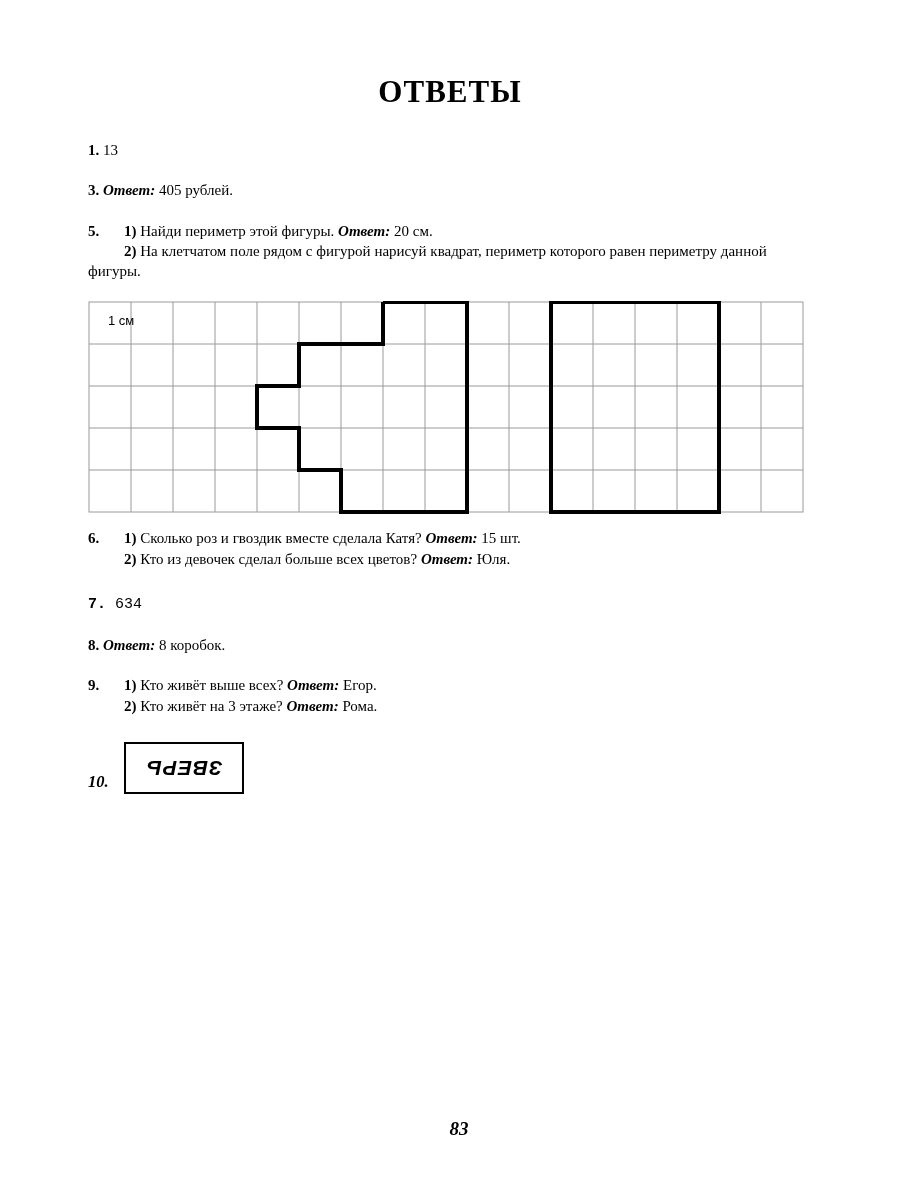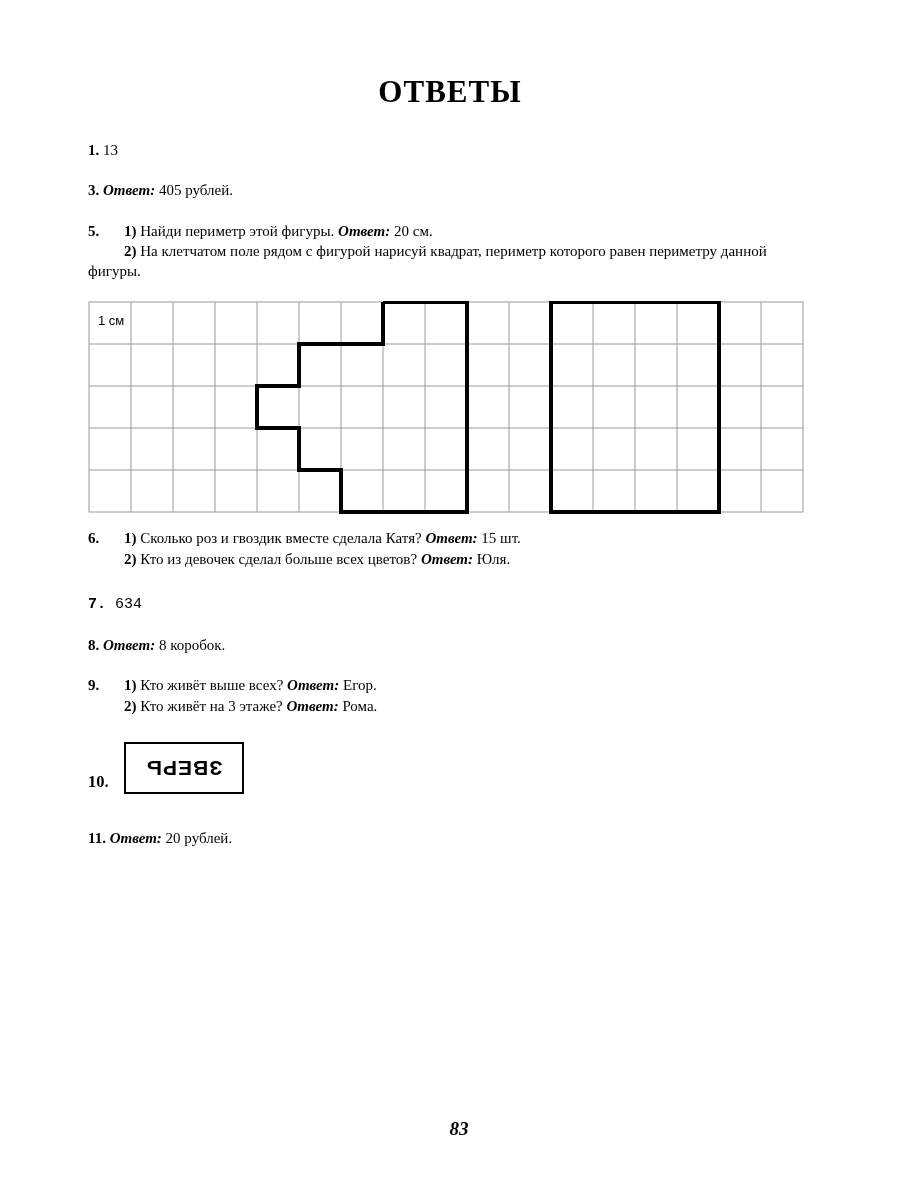--- a/index.html
+++ b/index.html
@@ -74,32 +74,33 @@
     position: relative;
     width: 722px;
     height: 213px;
     margin-left: 0;
   }
   .grid-svg {
     display: block;
   }
   .cm-label {
     position: absolute;
-    left: 10px;
+    left: 20px;
     top: 12px;
     font-size: 13px;
     font-family: "Liberation Sans", sans-serif;
   }
 
   
   .zver-row {
     position: relative;
     height: 54px;
     margin-top: 26px;
     margin-bottom: 32px;
+    font-style: italic;
   }
   .zver-num {
     position: absolute;
     left: 0;
     top: 30px;
     font-weight: bold;
     font-size: 16.5px;
   }
   .zver-box {
     position: absolute;
@@ -247,23 +248,18 @@
       </span>
     </div>
 
     <div class="zver-row">
       <span class="zver-num">10.</span>
       <div class="zver-box">
         <span class="zver-text">ЗВЕРЬ</span>
       </div>
     </div>
 
-    <div class="ans-row" style="margin-top:22px;">
-      <span class="ans-num">11.</span>
-      <span class="italic-bold">Ответ:</span>
-      <span>20 рублей.</span>
-    </div>
 
   </div>
 
   <div class="page-number">83</div>
 
 </div>
 
 </body></html>

